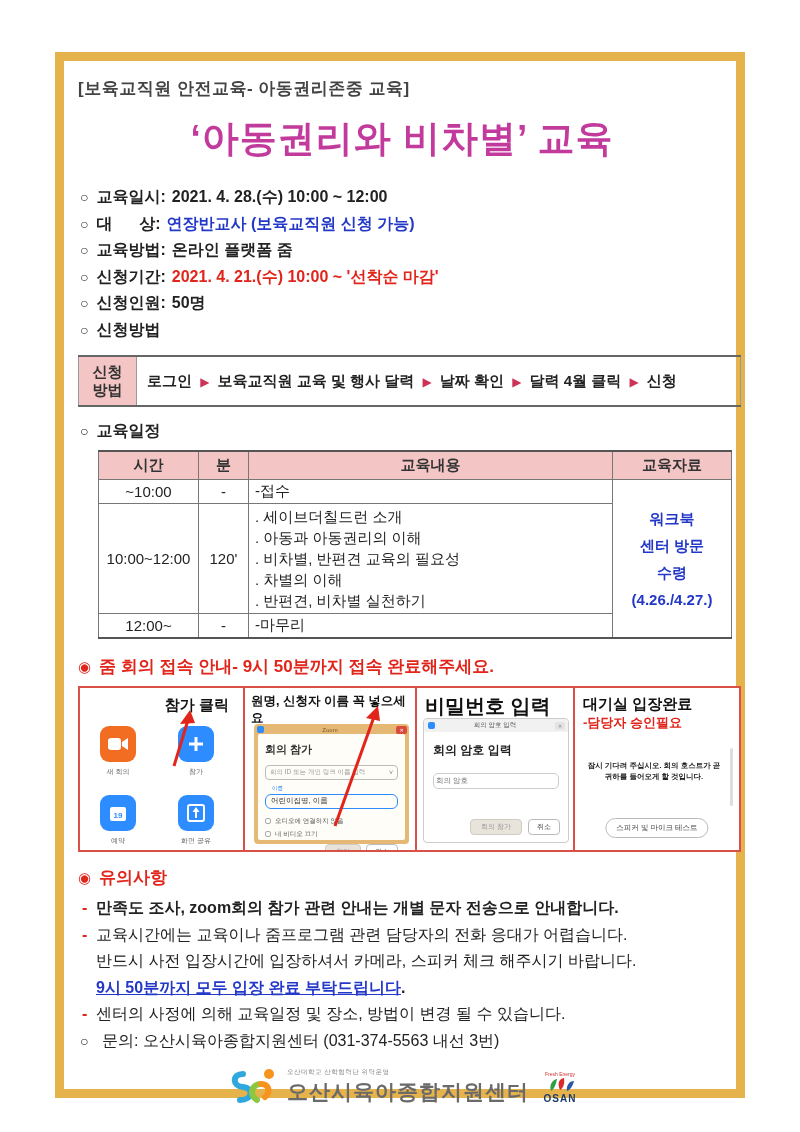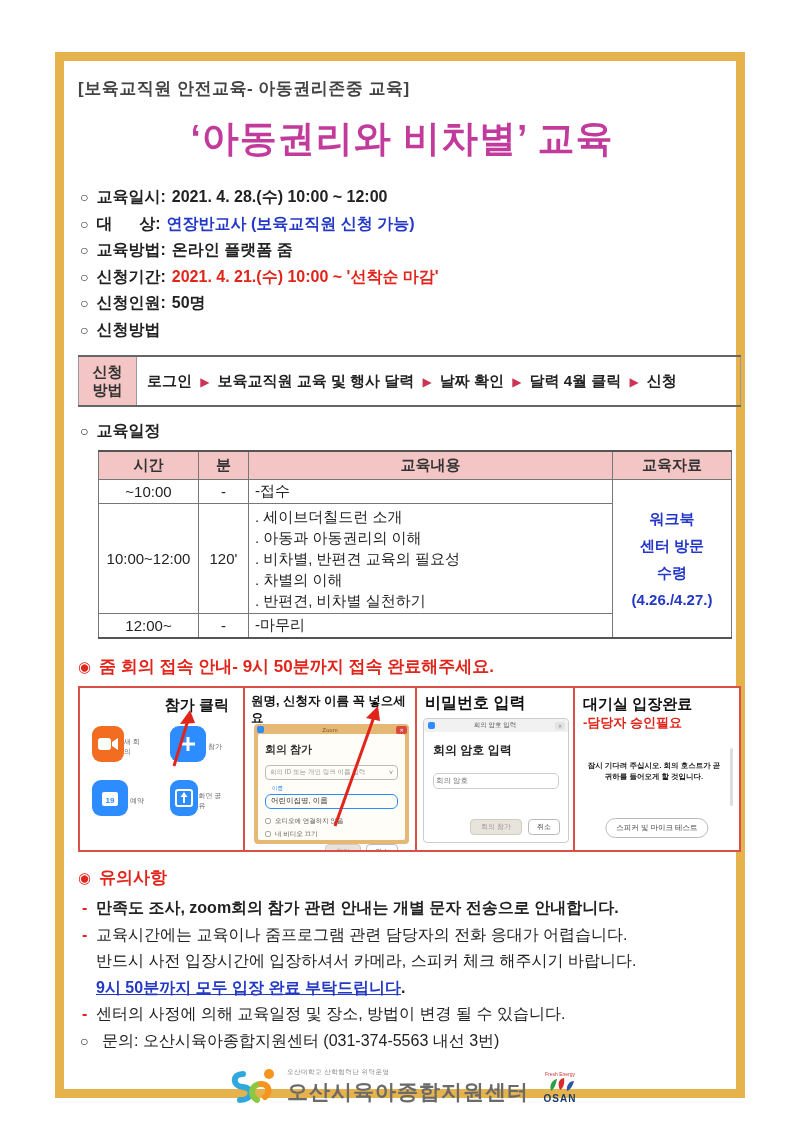--- a/index.html
+++ b/index.html
@@ -56,28 +56,28 @@
   .materials span { display:block; }
   
   .zoom-heading { display:flex; align-items:baseline; color:#E1251B; font-size:17px; font-weight:bold; margin:16px 0 8px 0; }
   .zoom-heading .marker { margin-right:8px; font-size:15px; }
   .panels { display:flex; width:665px; height:166px; }
   .panel { position:relative; border:2px solid #DA4F48; background:#fff; margin-right:-2px; overflow:hidden; }
   .p1 { width:167px; } .p2 { width:174px; } .p3 { width:160px; } .p4 { width:168px; }
   .panel-caption { font-weight:bold; color:#111; }
   .p1 .panel-caption { position:absolute; top:8px; right:14px; font-size:15px;margin-left:24px; }
   .p2 .panel-caption { position:absolute; top:5px; left:6px; font-size:12.5px; }
-  .p3 .panel-caption { position:absolute; top:5px; left:8px; font-size:16px; }
+  .p3 .panel-caption { position:absolute; top:5px; left:8px; font-size:20px; }
   .p4 .panel-caption { position:absolute; top:7px; left:8px; font-size:15px; }
   .p4 .panel-subcaption { position:absolute; top:26px; left:8px; font-size:13px; font-weight:bold; color:#E1251B; }
   .red-arrow { position:absolute; z-index:5; }
   
   .app-grid { position:absolute; left:12px; top:38px; width:130px; display:grid;
     grid-template-columns:1fr 1fr; grid-gap:18px 26px; }
-  .app { display:flex; flex-direction:row; align-items:center;justify-content:space-between; }
+  .app { display:flex; flex-direction:column; align-items:center;justify-content:space-between; }
   .app-btn { width:36px; height:36px; border-radius:9px; display:flex; align-items:center; justify-content:center; }
   .app-btn.orange { background:#F26D21; }
   .app-btn.blue { background:#2D8CFF; }
   .app-label { font-size:7px; color:#666; margin-top:5px; }
   
   .dlg2 { position:absolute; left:9px; top:36px; width:155px; height:120px;
     background:#E5B876; border-radius:4px; padding:10px 4px 4px 4px; }
   .dlg2-titlebar { position:absolute; top:0; left:0; right:0; height:11px; display:flex; align-items:center; }
   .dlg2-title { flex:1; text-align:center; font-size:6px; color:#7a5a20; }
   .dlg2-appicon { width:7px; height:7px; background:#2D8CFF; border-radius:2px; margin-left:3px; }

